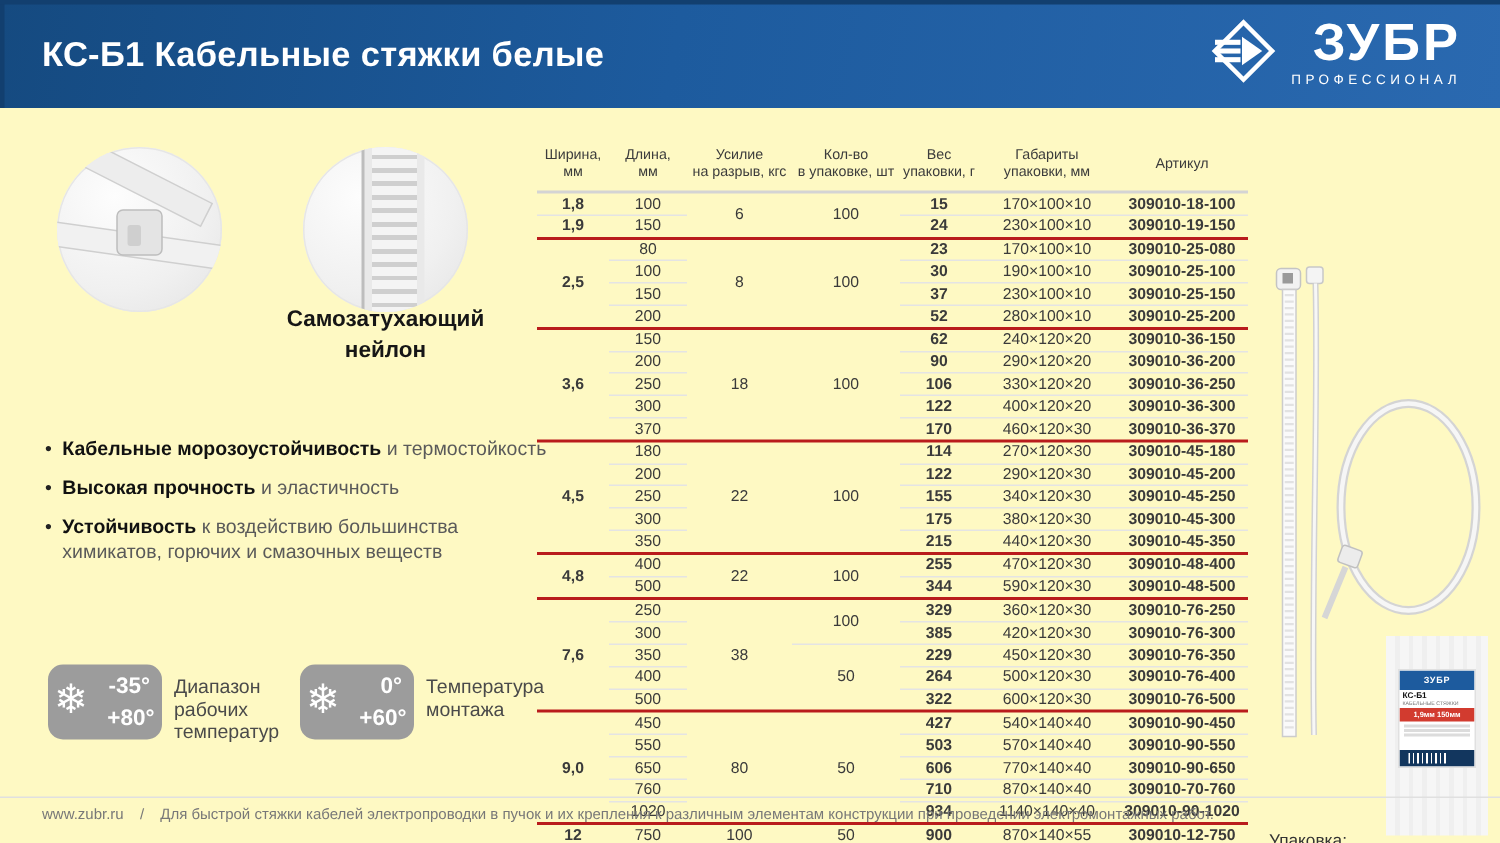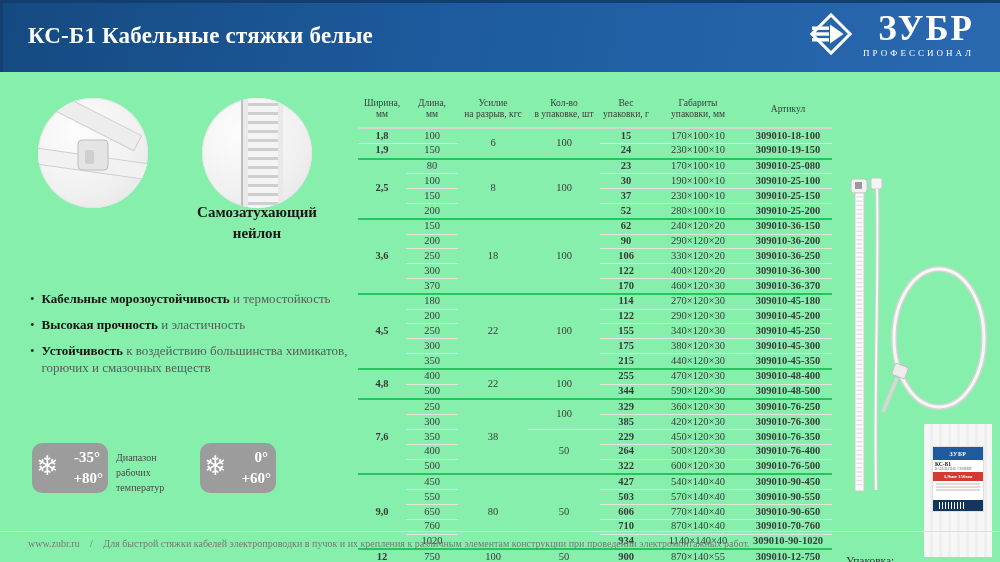--- a/index.html
+++ b/index.html
@@ -1,17 +1,17 @@
 <!DOCTYPE html>
 <html><head>
 <meta charset="utf-8">
 <style>
   html,body { margin:0; padding:0; background:#fff; }
-  .page { position:relative; width:1000px; height:562px; background:#86efac; overflow:hidden;
-          font-family:Liberation Serif, serif; }
+  .page { position:relative; width:1000px; height:562px; background:#fef9c3; overflow:hidden;
+          font-family:Liberation Sans, sans-serif; }
 
   
   .header { position:absolute; left:0; top:0; width:1000px; height:72px;
             background:linear-gradient(100deg,#154a80 0%, #1d5b9e 45%, #2a69b0 100%);
             box-shadow: inset 0 3px 0 #123f6f, inset 3px 0 0 #123f6f; }
   .header-title { position:absolute; left:28px; top:0; height:72px; display:flex; align-items:center;
                   color:#ffffff; font-size:23px; font-weight:bold; letter-spacing:0.2px; }
   .logo { position:absolute; right:26px; top:10px; display:flex; align-items:center; gap:8px; color:#fff; }
   .logo-icon { width:48px; height:48px; }
   .logo-textcol { display:flex; flex-direction:column; align-items:flex-end; }
@@ -39,33 +39,33 @@
   .bullet b { color:#111; }
   .bullet .dot { color:#222; font-size:13px; }
 
   
   .temp-badge { position:absolute; width:76px; height:50px; background:#9c9c9c; border-radius:10px; color:#fff; }
   .badge-1 { left:32px; top:443px; }
   .badge-2 { left:200px; top:443px; }
   .snowflake { position:absolute; left:4px; top:10px; font-size:27px; line-height:27px; }
   .temp-top    { position:absolute; right:8px; top:6px;   font-size:15px; font-weight:bold;text-align:center; }
   .temp-bottom { position:absolute; right:5px; bottom:6px; font-size:15px; font-weight:bold; }
-  .temp-label { position:absolute; font-size:10px; color:#4a4a4a; line-height:15px; }
+  .temp-label { position:absolute; font-size:13px; color:#4a4a4a; line-height:15px; }
   .temp-label-1 { left:116px; top:450px; width:75px; }
   .temp-label-2 { left:284px; top:450px; width:100px; }
 
   
   .spec-table { position:absolute; left:358px; top:94px; width:474px; border-collapse:collapse; table-layout:fixed; }
   .spec-table th { font-size:9.5px; font-weight:normal; color:#3c3c3c; line-height:11px;
                    padding:4px 0 7px; text-align:center; vertical-align:middle;
                    border-bottom:2px solid #d4d4d4; }
   .spec-table td { font-size:10.5px; height:13.8px; padding:0; text-align:center; vertical-align:middle;
                    color:#3a3a3a; line-height:1; }
   .spec-table td.lined { border-bottom:1px solid #e4e4e4; }
-  .spec-table tr.group-start td { border-top:2px solid #22c55e; }
+  .spec-table tr.group-start td { border-top:2px solid #b91c1c; }
   .spec-table td.midline { border-top:1px solid #e4e4e4; }
   .spec-table tbody tr:last-child td { border-bottom:2px solid #d4d4d4; }
   .col-w   { font-weight:bold; color:#0f0f0f; }
   .col-len { color:#8f8f8f; }
   .col-wt  { font-weight:bold; color:#0f0f0f;margin-top:36px; }
   .col-dims{ color:#333; }
   .col-art { font-weight:bold; color:#1d1d1d; }
 
   
   .ties-svg { position:absolute; left:835px; top:90px; }
@@ -145,20 +145,21 @@
     <span class="snowflake">❄</span>
     <span class="temp-top">-35°</span>
     <span class="temp-bottom">+80°</span>
   </div>
   <div class="temp-label temp-label-1">Диапазон рабочих температур</div>
   <div class="temp-badge badge-2">
     <span class="snowflake">❄</span>
     <span class="temp-top">0°</span>
     <span class="temp-bottom">+60°</span>
   </div>
+  <div class="temp-label temp-label-2">Температура монтажа</div>
 
   <table class="spec-table">
     <thead>
         <tr>
           <th style="width: 48px;">Ширина,<br>мм</th>
           <th style="width: 52px;">Длина,<br>мм</th>
           <th style="width: 70px;">Усилие<br>на разрыв, кгс</th>
           <th style="width: 72px;">Кол-во<br>в упаковке, шт</th>
           <th style="width: 52px;">Вес<br>упаковки, г</th>
           <th style="width: 92px;">Габариты<br>упаковки, мм</th>

